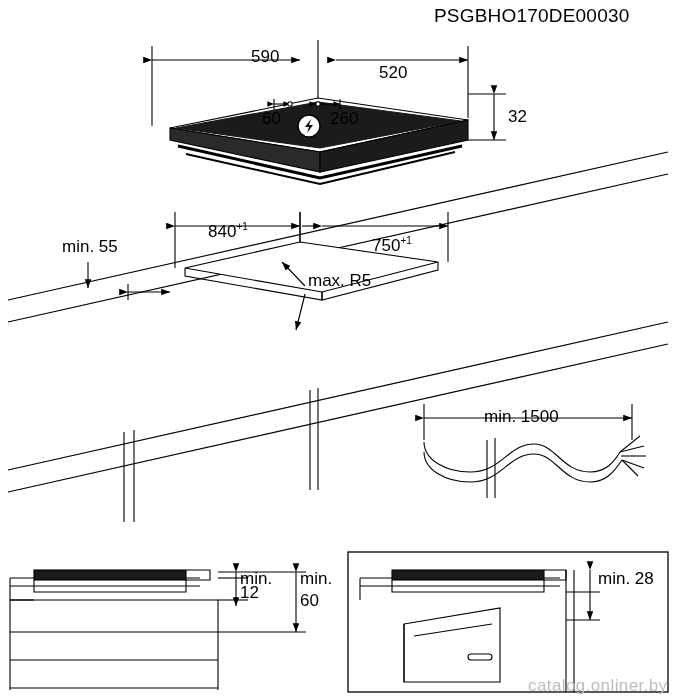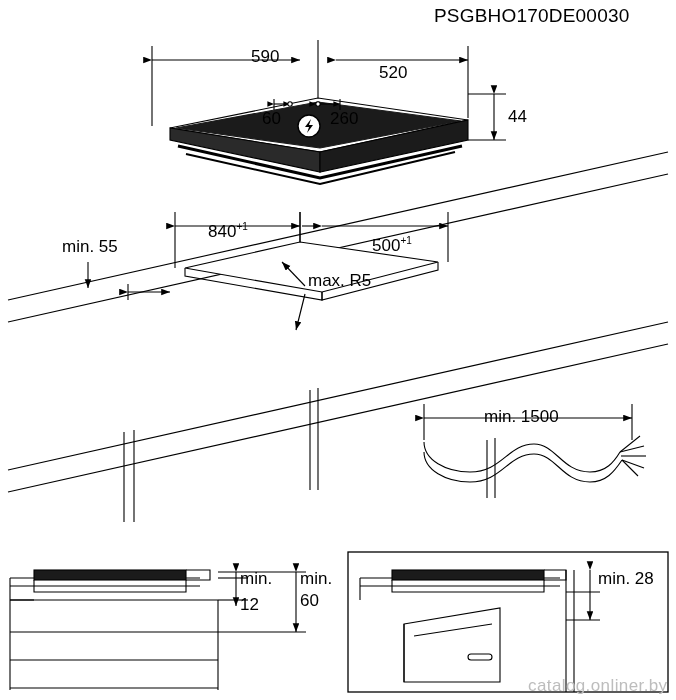--- a/index.html
+++ b/index.html
@@ -187,35 +187,35 @@
       <line x1="590" y1="570" x2="590" y2="620" marker-start="url(#ar)" marker-end="url(#ar)"></line>
     </g>
   </svg>
 
   <div class="lbl code" style="left:434px; top:6px;">PSGBHO170DE00030</div>
 
   <div class="lbl dim" style="left:215px; top:48px;margin-left:36px;">590</div>
   <div class="lbl dim" style="left:379px; top:48px;margin-top:16px;">520</div>
   <div class="lbl dim" style="left:262px; top:110px;">60</div>
   <div class="lbl dim" style="left:330px; top:110px;">260</div>
-  <div class="lbl dim" style="left:508px; top:108px;">44</div>
+  <div class="lbl dim" style="left:508px; top:108px;">32</div>
 
   <div class="lbl dim" style="left:62px; top:238px;">min. 55</div>
 
   <div class="lbl dim" style="left:208px; top:222px;">
     <span>840</span><span class="sup">+1</span>
   </div>
   <div class="lbl dim" style="left:372px; top:236px;">
-    <span>500</span><span class="sup">+1</span>
+    <span>750</span><span class="sup">+1</span>
   </div>
   <div class="lbl dim" style="left:308px; top:272px;">max. R5</div>
 
   <div class="lbl dim" style="left:484px; top:408px;">min. 1500</div>
 
   <div class="lbl dim" style="left:240px; top:570px;">min.</div>
-  <div class="lbl dim" style="left:240px; top:596px;">12</div>
+  <div class="lbl dim" style="left:240px; top:584px;">12</div>
   <div class="lbl dim" style="left:300px; top:570px;">min.</div>
   <div class="lbl dim" style="left:300px; top:592px;">60</div>
 
   <div class="lbl dim" style="left:598px; top:570px;">min. 28</div>
 
   <div class="wm" style="left:528px; top:676px;">catalog.onliner.by</div>
 </div>
 
 </body></html>

